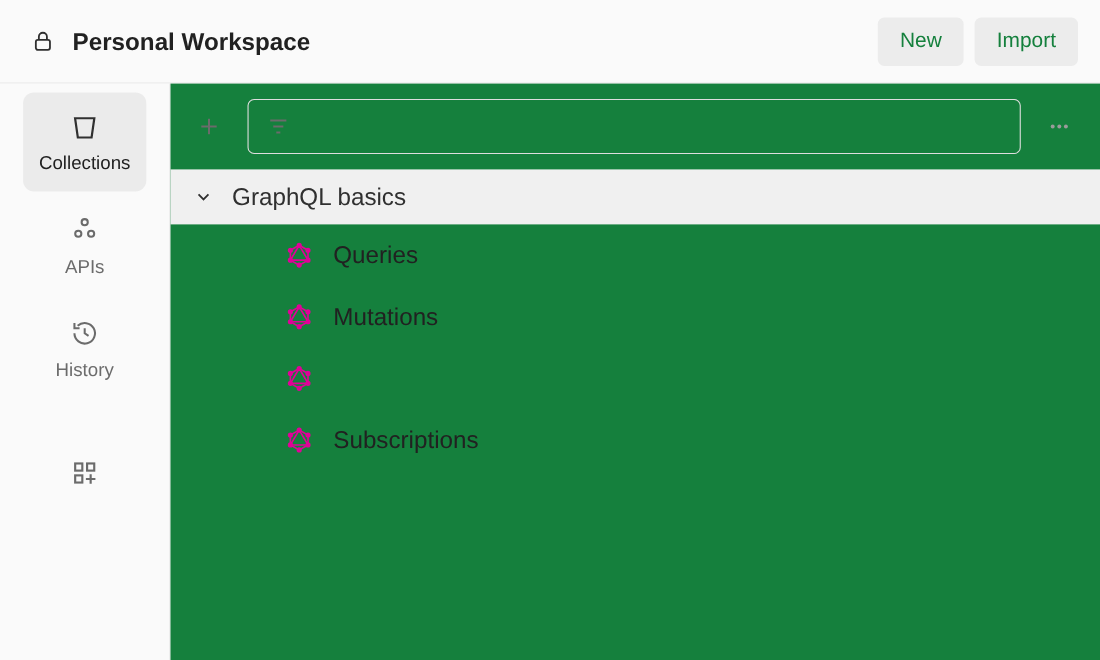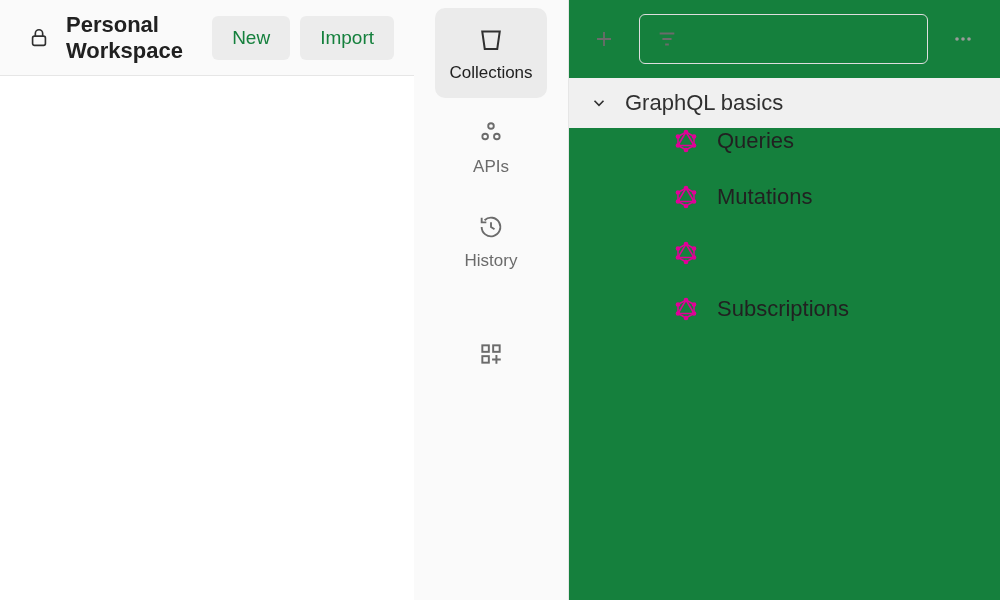--- a/index.html
+++ b/index.html
@@ -1,17 +1,17 @@
 <!DOCTYPE html>
 <html><head>
 <meta charset="utf-8">
 <style>
   * { box-sizing: border-box; margin: 0; padding: 0; }
   html, body { width: 1000px; height: 600px; overflow: hidden; font-family: -apple-system, BlinkMacSystemFont, "Segoe UI", Helvetica, Arial, sans-serif; background: #fff; color: #212121; }
-  .app { display: flex; flex-direction: row; height: 100%; }
+  .app { display: flex; flex-direction: column; height: 100%; }
   
   .header { display: flex; align-items: center; justify-content: space-between; height: 76px; padding: 0 20px 0 28px; border-bottom: 1px solid #e6e6e6; background: #fafafa; }
   .header-left { display: flex; align-items: center; gap: 16px; }
   .header-title { font-size: 22px; font-weight: 600; }
   .header-right { display: flex; gap: 10px; }
   .btn { height: 44px; padding: 0 20px; border: none; border-radius: 6px; background: #ececec; color: #15803d; font-size: 19px; font-weight: 500; cursor: pointer; }
   
   .body { flex: 1; display: flex; min-height: 0; }
   .sidebar { width: 155px; background: #fafafa; border-right: 1px solid #e6e6e6; padding: 8px 0; display: flex; flex-direction: column; align-items: center; gap: 4px; }
   .sidebar-item { width: 112px; height: 90px; border-radius: 10px; display: flex; flex-direction: column; align-items: center; justify-content: center; gap: 8px; cursor: pointer; color: #6b6b6b; }
@@ -24,21 +24,21 @@
   .toolbar { display: flex; align-items: center; gap: 14px; padding: 14px 16px 14px 14px; }
   .icon-btn { width: 42px; height: 42px; display: flex; align-items: center; justify-content: center; border: none; background: transparent; border-radius: 6px; cursor: pointer; color: #6b6b6b; }
   .search { flex: 1; height: 50px; border: 1px solid #dedede; border-radius: 6px; display: flex; align-items: center; padding: 0 16px; gap: 12px; }
   .search input { flex: 1; border: none; outline: none; font-size: 17px; background: transparent; }
   .more-btn { width: 42px; height: 42px; display: flex; align-items: center; justify-content: center; border: none; background: transparent; border-radius: 6px; cursor: pointer; color: #6b6b6b; }
   
   .collection-header { height: 50px; display: flex; align-items: center; gap: 16px; padding: 0 20px; background: #f0f0f0; cursor: pointer; }
   .collection-header .chev { width: 20px; display: flex; justify-content: center; }
   .collection-header .title { font-size: 22px; color: #303030; }
   .collection-items { display: flex; flex-direction: column; }
-  .collection-item { height: 56px; display: flex; align-items: flex-start; gap: 18px; padding-left: 104px; cursor: pointer; }
+  .collection-item { height: 56px; display: flex; align-items: center; gap: 18px; padding-left: 104px; cursor: pointer; }
   .collection-item .item-label { font-size: 22px; color: #212121; }
   .gql-icon { width: 26px; height: 26px; display: flex; align-items: center; justify-content: center; }
   svg { display: block; }
 </style>
 </head>
 <body>
 
 <div class="app">
 
   <div class="header">

